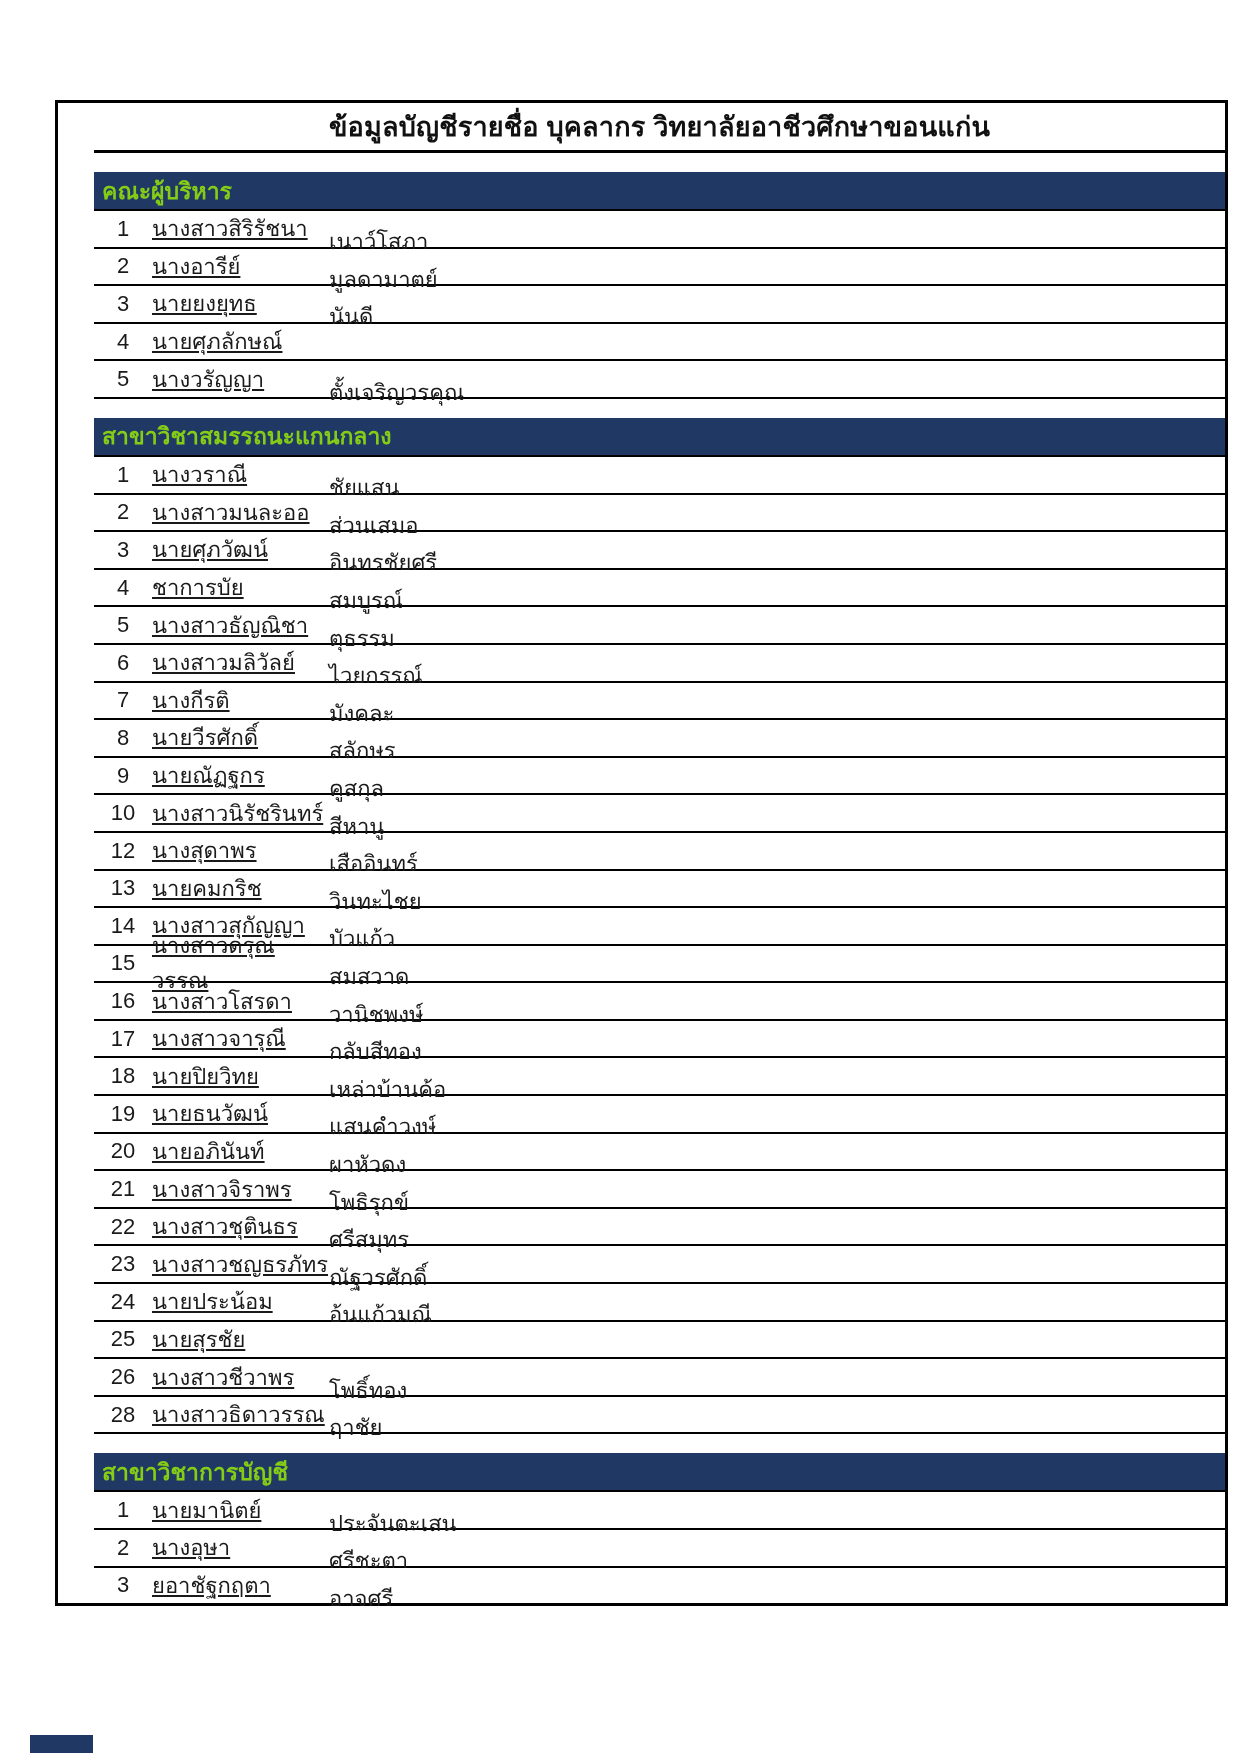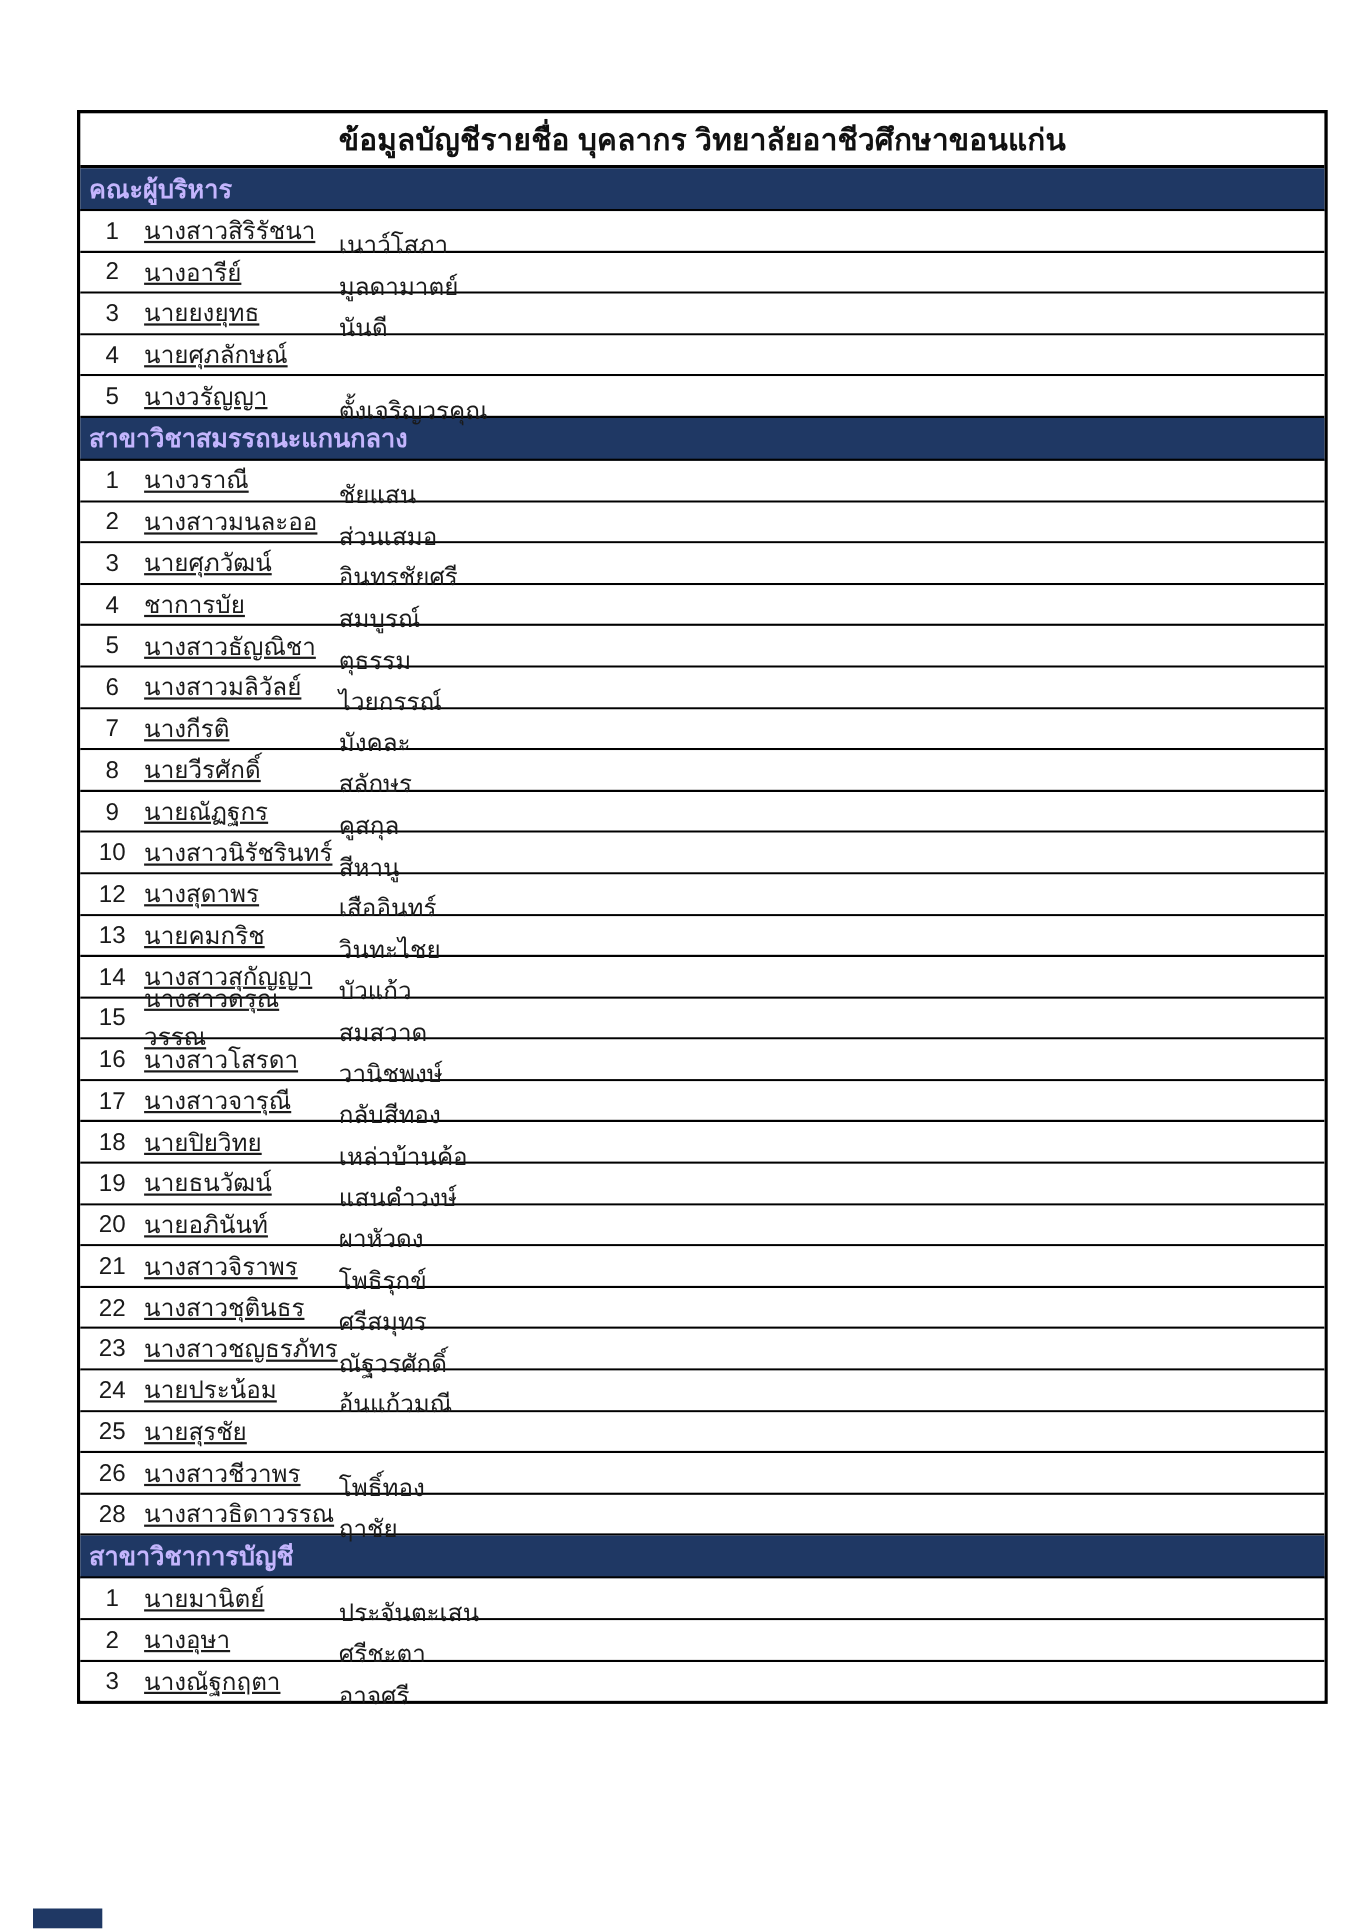--- a/index.html
+++ b/index.html
@@ -10,47 +10,49 @@
   }
   .page {
     position: relative;
     width: 1241px;
     height: 1755px;
     background: #ffffff;
     overflow: hidden;
   }
   .doc-table {
     position: absolute;
-    left: 70px;
+    left: 55px;
     top: 100px;
     width: 1131px;
     border: 3px solid #000000;
     background: #ffffff;
+    padding-left: 36px;
   }
   .title-row {
     height: 47px;
     display: flex;
     align-items: center;
     justify-content: center;
     font-size: 27px;
     font-weight: bold;
     color: #111111;
     border-bottom: 3px solid #000000;
     letter-spacing: 0.2px;
   }
   .section-header {
     background: #1F3864;
-    color: #c4b5fd;
+    color: #84cc16;
     font-weight: bold;
     font-size: 23px;
     height: 37px;
     display: flex;
     align-items: center;
     padding-left: 8px;
     border-bottom: 2px solid #000000;
+    margin-top: 19px;
   }
   .row {
     height: 35.6px;
     display: flex;
     align-items: center;
     font-size: 22px;
     color: #1a1a1a;
     border-bottom: 2px solid #000000;
     background: #ffffff;
   }
@@ -248,19 +250,19 @@
           <div class="col-first">นายมานิตย์</div>
           <div class="col-last">ประจันตะเสน</div>
         </div>
         <div class="row">
           <div class="col-no">2</div>
           <div class="col-first">นางอุษา</div>
           <div class="col-last">ศรีชะตา</div>
         </div>
         <div class="row">
           <div class="col-no">3</div>
-          <div class="col-first">นางณัฐกฤตา</div>
+          <div class="col-first">ยอาชัฐกฤตา</div>
           <div class="col-last">อาจศรี</div>
         </div>
       </div>
   </div>
   <div class="footer-bar"></div>
 </div>
 
 </body></html>

